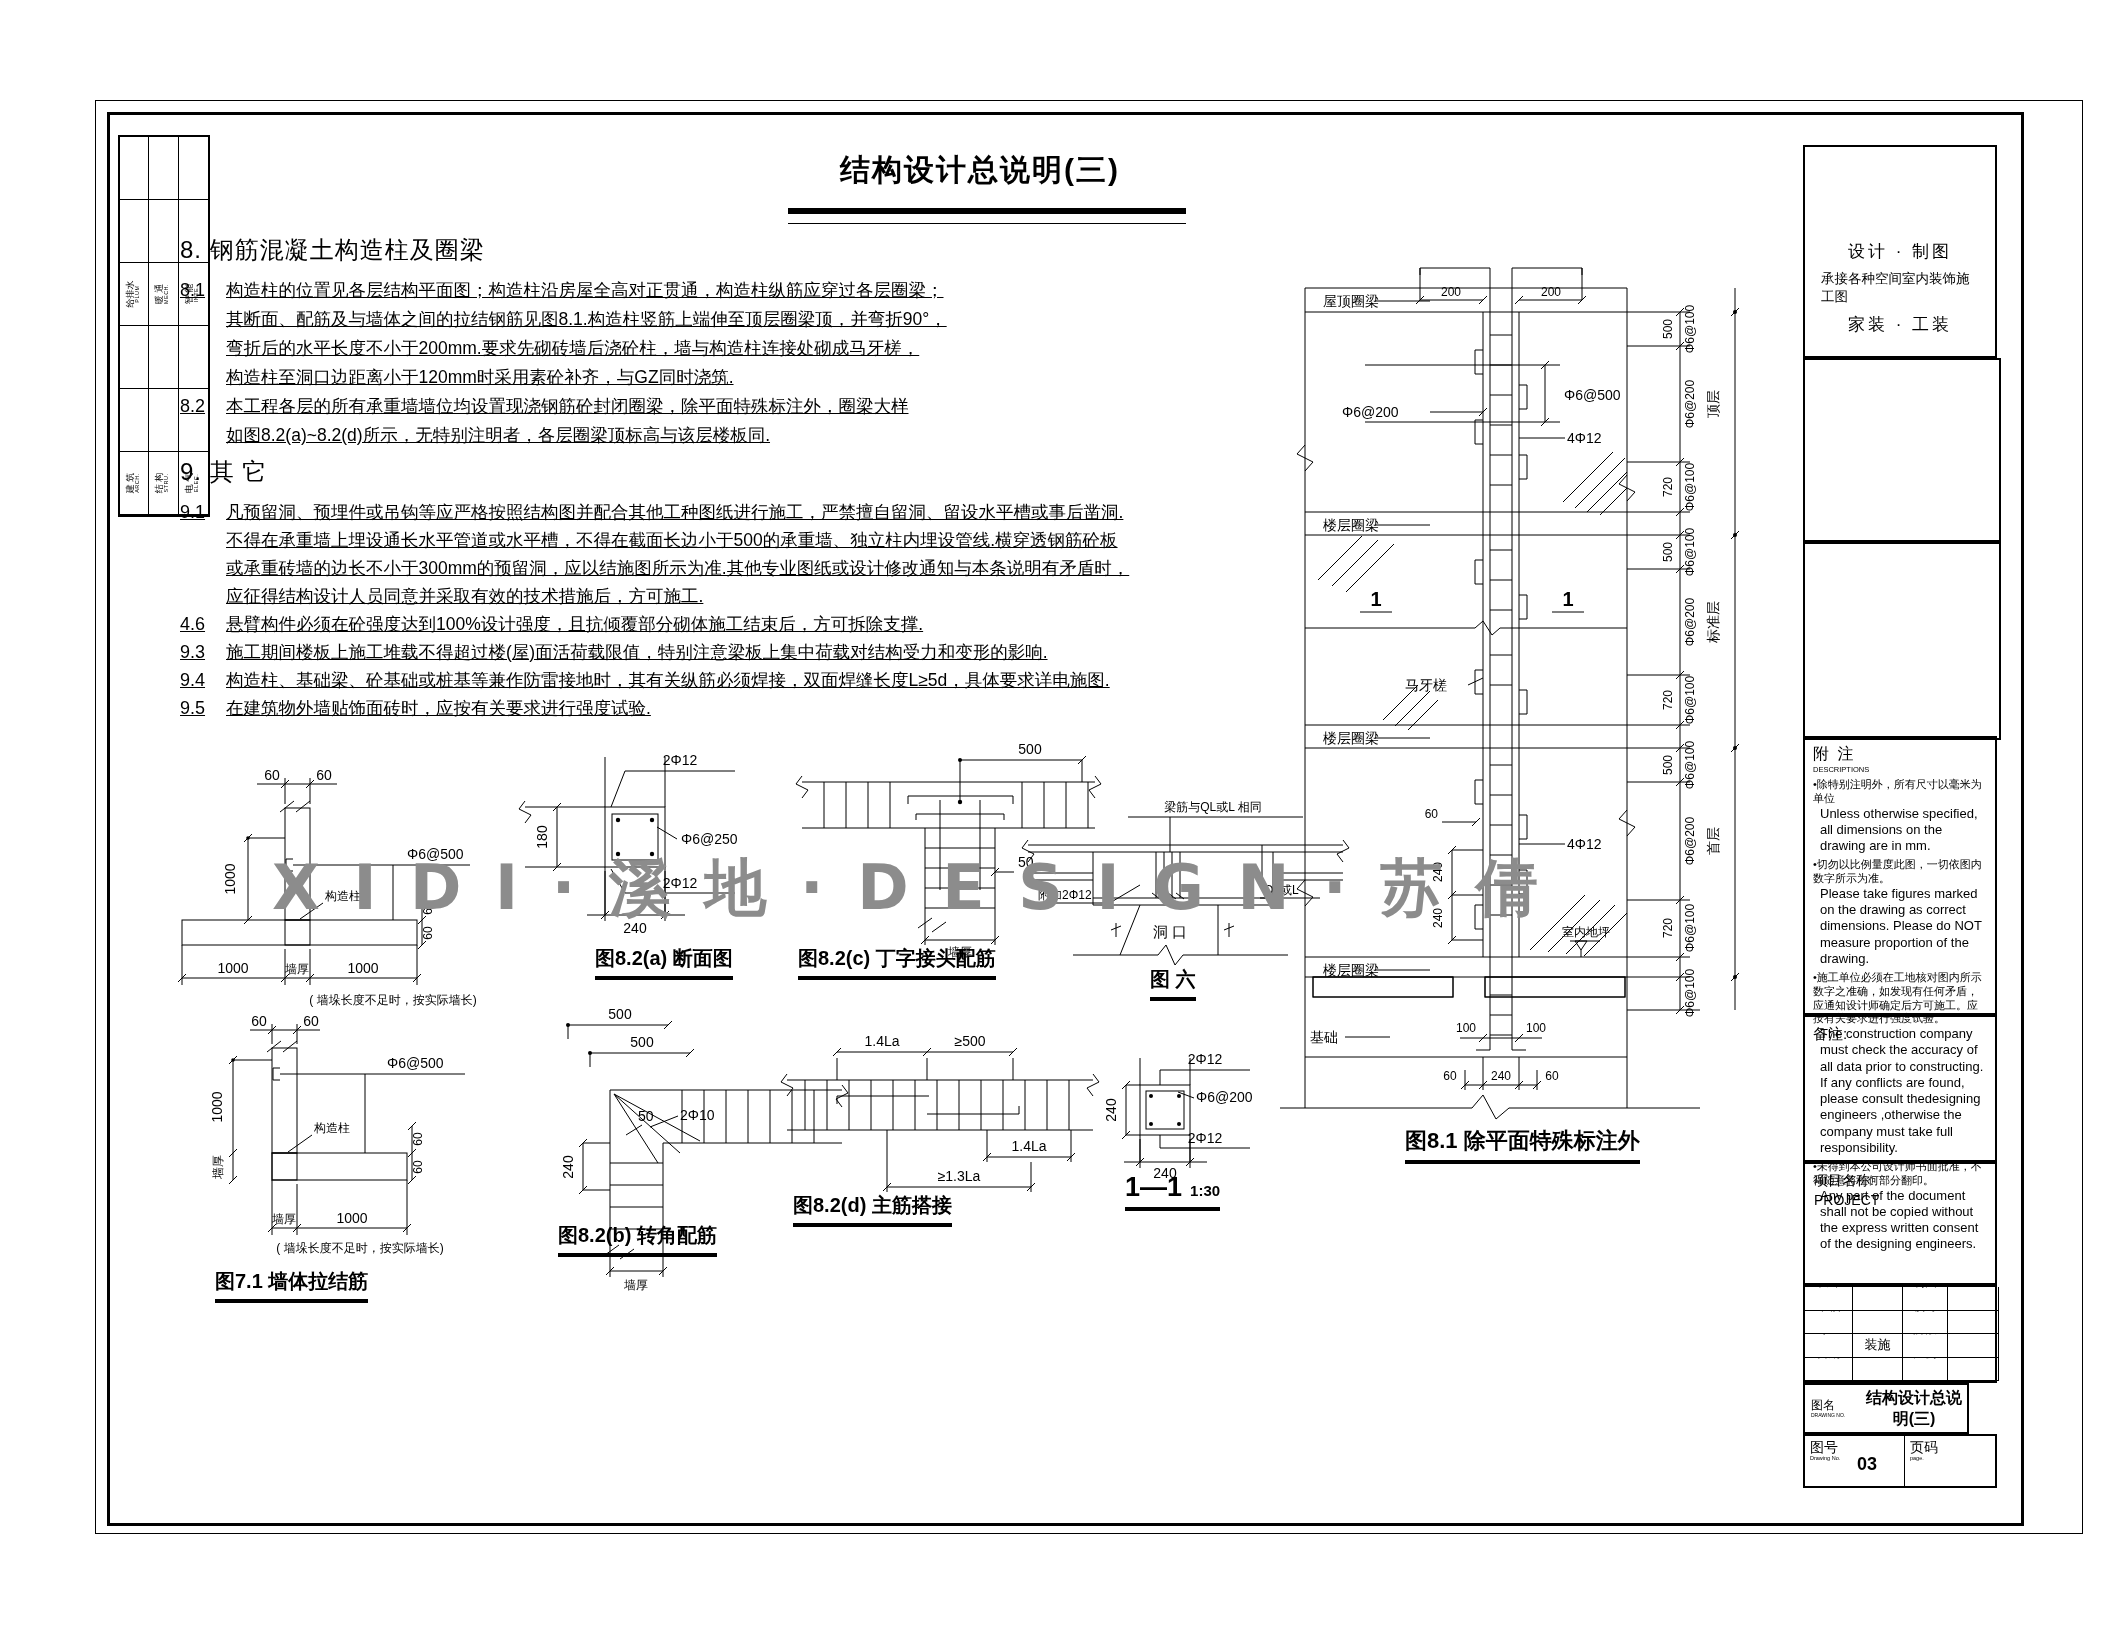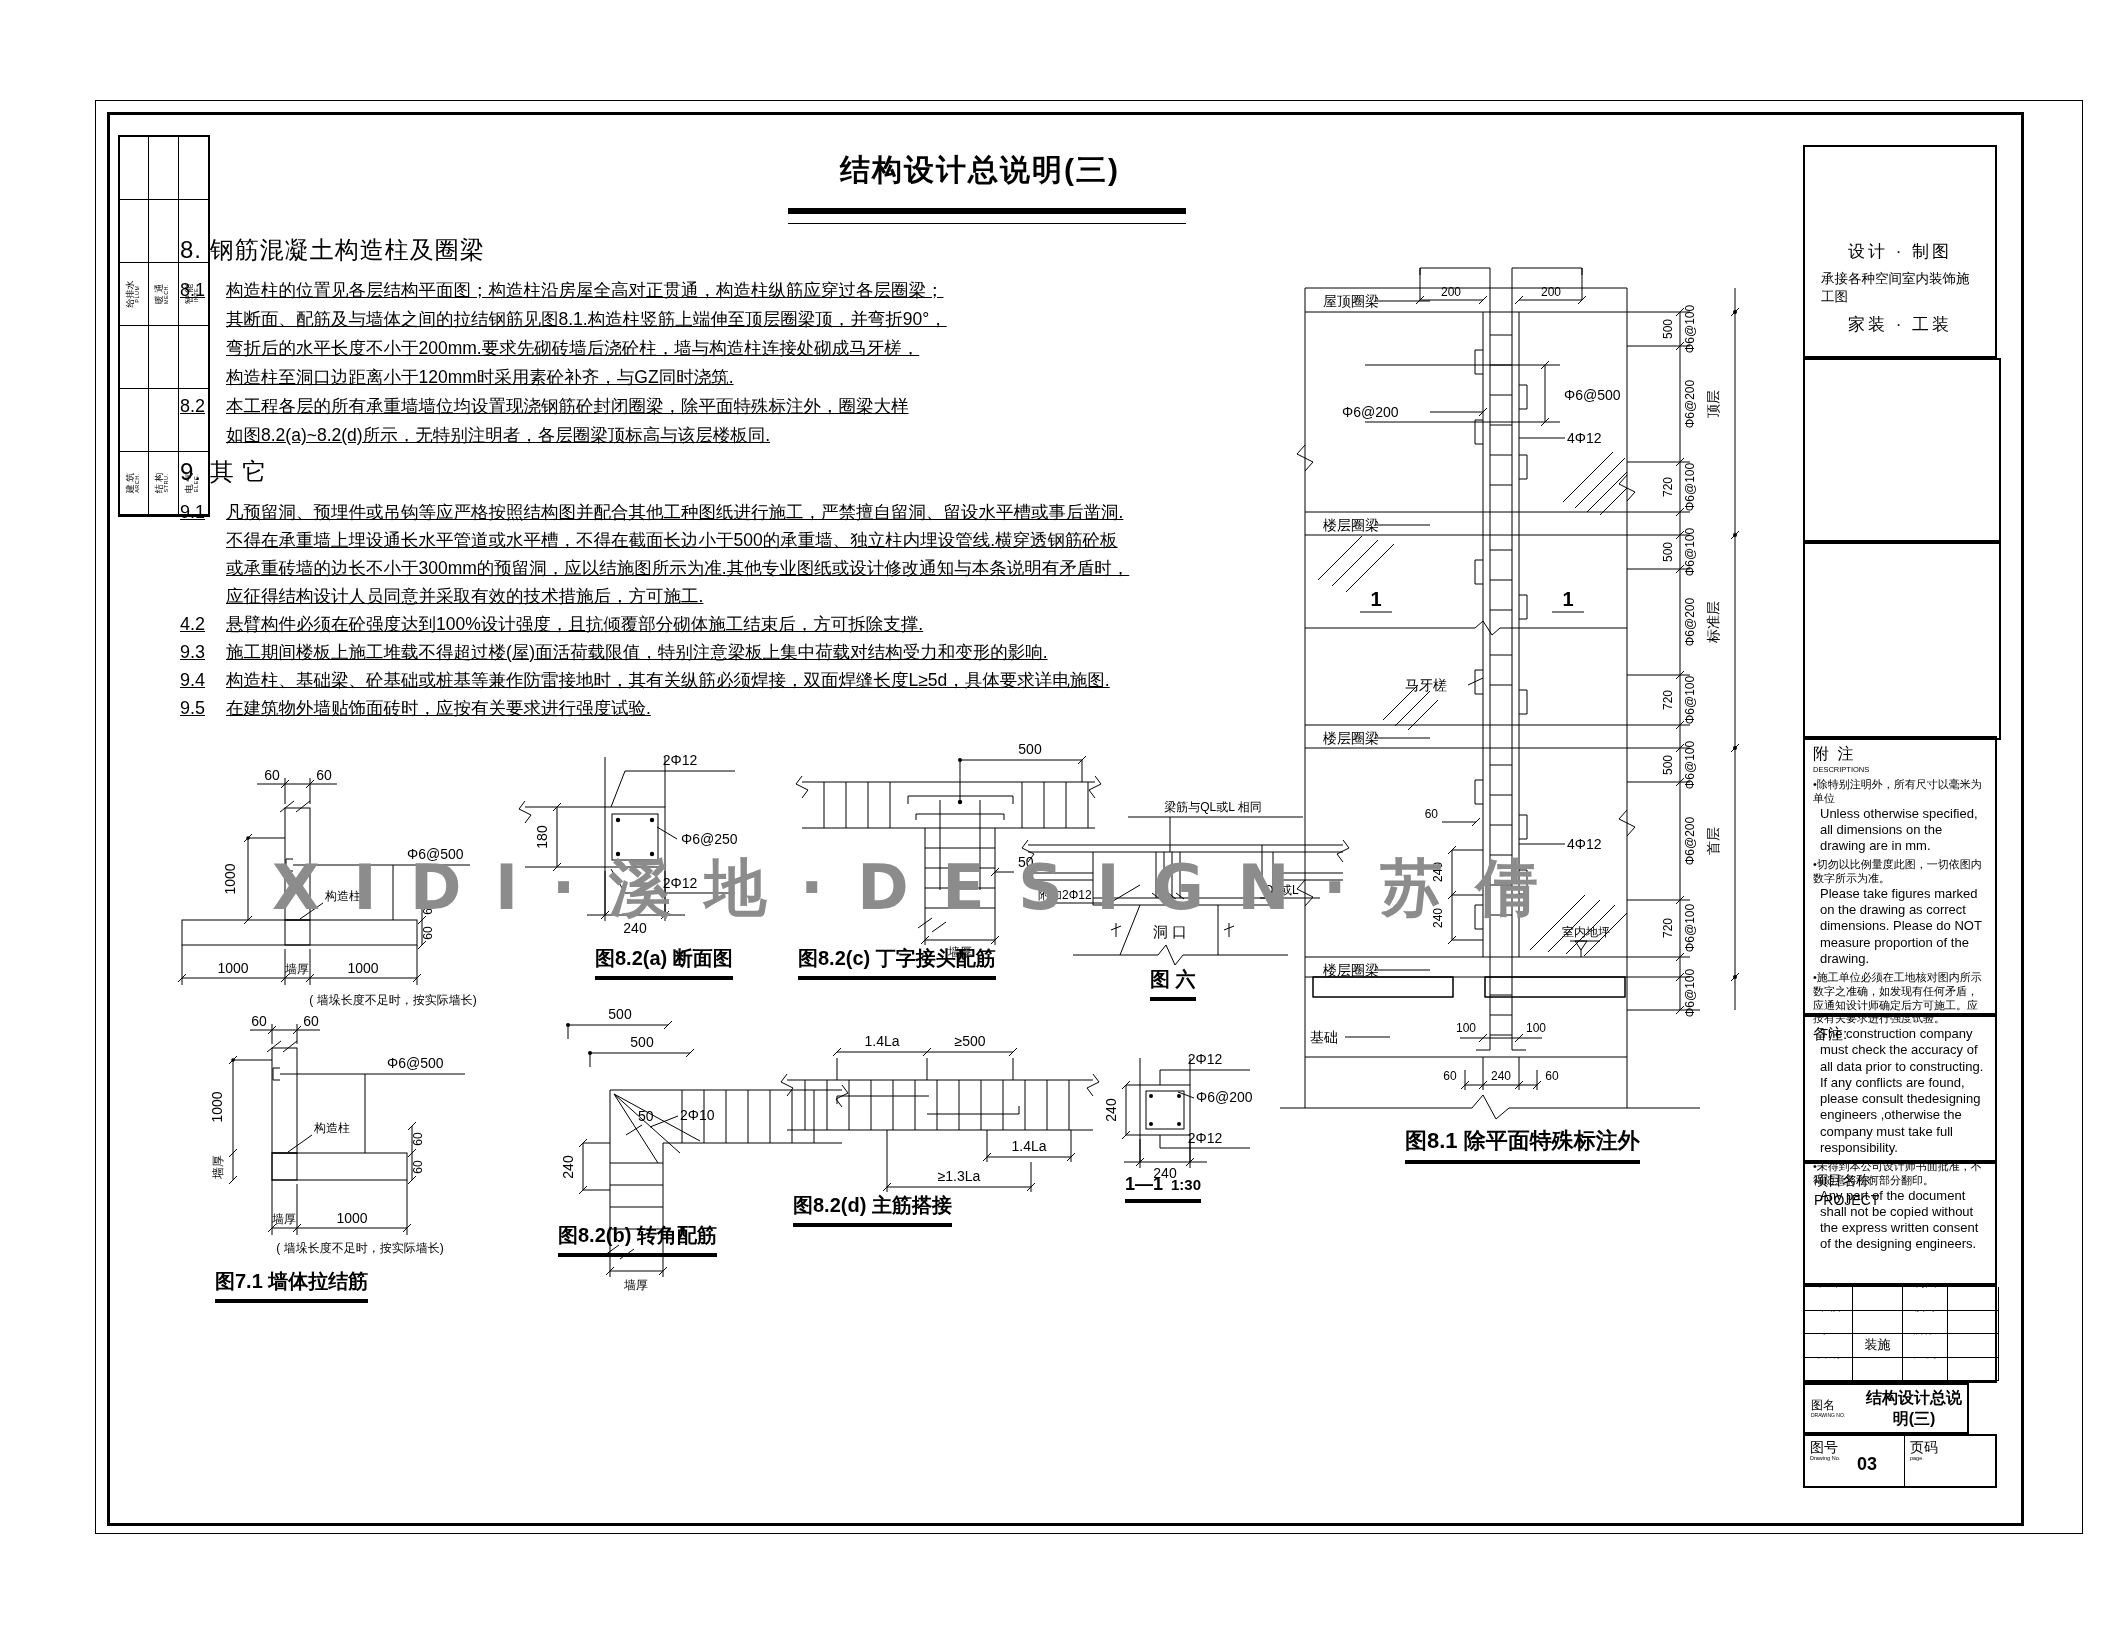--- a/index.html
+++ b/index.html
@@ -28,21 +28,21 @@
   .inum{width:46px;font-size:18px;line-height:29px;flex:none;}
   .ilines{flex:1;}
   .iline{font-size:17.5px;line-height:29px;white-space:nowrap;}
   .nine .iline{line-height:28px;}
   .nine .inum{line-height:28px;}
   
   .cap{position:absolute;font-size:20px;font-weight:bold;white-space:nowrap;}
   .cap::after{content:"";display:block;height:4px;background:#000;margin-top:4px;
               box-shadow:0 6px 0 -2px #000;}
   .cap .scale{font-size:15px;font-weight:bold;margin-left:8px;}
-  .cap .big{font-size:18px;}
+  .cap .big{font-size:27px;}
   
   .fig{position:absolute;overflow:visible;}
   .fig line,.fig path,.fig polyline,.fig rect,.fig circle{stroke:#000;fill:none;stroke-width:1;}
   .fig .dot{fill:#000;stroke:none;}
   .fig text{font-family:"Liberation Sans",sans-serif;font-size:14px;fill:#000;stroke:none;font-weight:normal;}
   .fig .sm{font-size:12px;}
   .fig .lg{font-size:15px;}
   .fig .sec{font-size:20px;font-weight:bold;}
   
   .wmark{left:272px;top:846px;font-size:62px;font-weight:bold;color:#8c8c8c;letter-spacing:6px;
@@ -182,21 +182,21 @@
       <div class="nitem">
         <div class="inum">9.1</div>
         <div class="ilines">
           <div class="iline">凡预留洞、预埋件或吊钩等应严格按照结构图并配合其他工种图纸进行施工，严禁擅自留洞、留设水平槽或事后凿洞.</div>
           <div class="iline">不得在承重墙上埋设通长水平管道或水平槽，不得在截面长边小于500的承重墙、独立柱内埋设管线.横穿透钢筋砼板</div>
           <div class="iline">或承重砖墙的边长不小于300mm的预留洞，应以结施图所示为准.其他专业图纸或设计修改通知与本条说明有矛盾时，</div>
           <div class="iline">应征得结构设计人员同意并采取有效的技术措施后，方可施工.</div>
         </div>
       </div>
       <div class="nitem">
-        <div class="inum">4.2</div>
+        <div class="inum">4.6</div>
         <div class="ilines">
             <div class="iline">悬臂构件必须在砼强度达到100%设计强度，且抗倾覆部分砌体施工结束后，方可拆除支撑.</div>
           </div>
       </div>
       <div class="nitem">
         <div class="inum">9.3</div>
         <div class="ilines">
             <div class="iline">施工期间楼板上施工堆载不得超过楼(屋)面活荷载限值，特别注意梁板上集中荷载对结构受力和变形的影响.</div>
           </div>
       </div>

